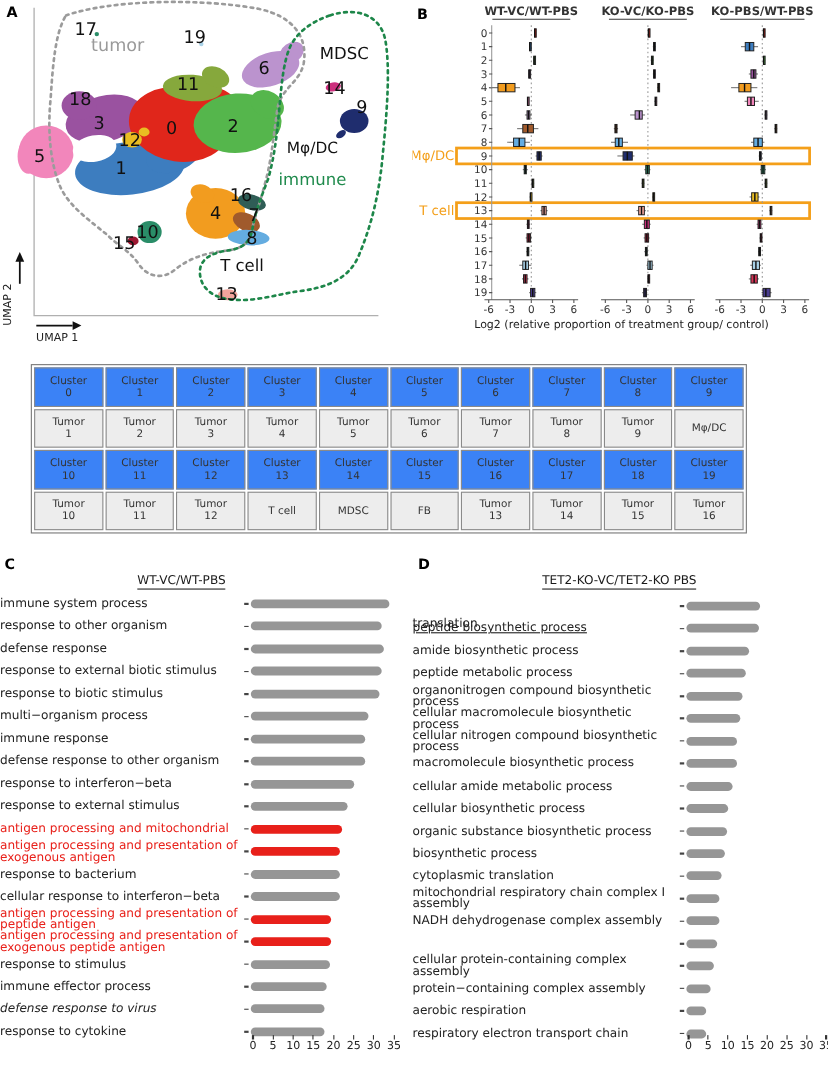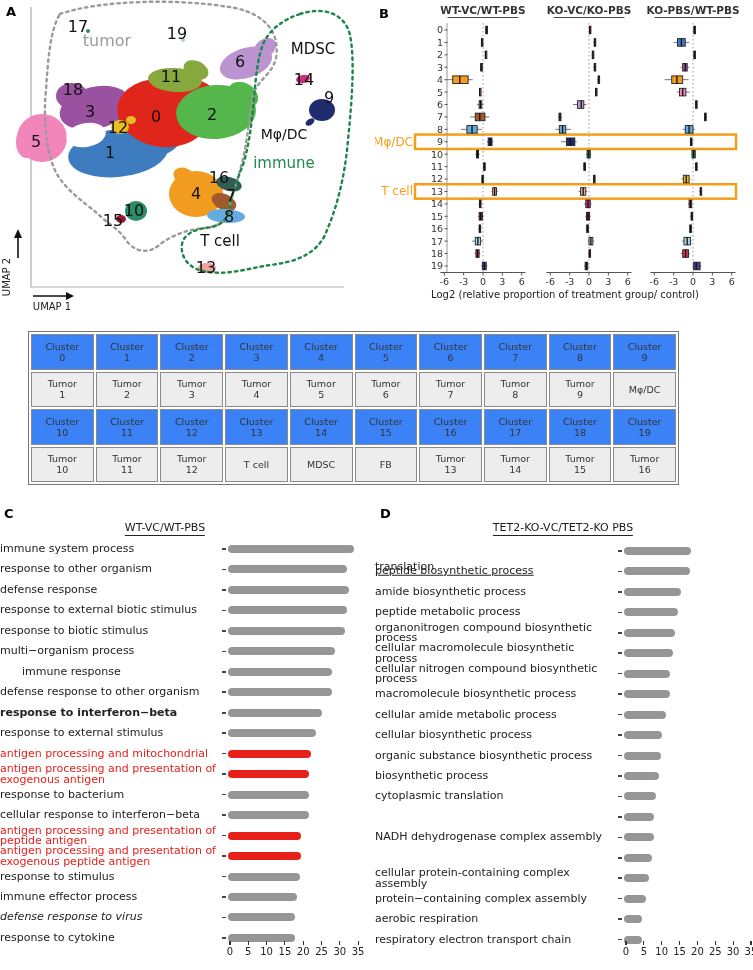--- a/index.html
+++ b/index.html
@@ -526,27 +526,27 @@
       <div class="gobar" style="left: 228px; top: 85.94px; width: 120.95px; background: rgb(150, 150, 150);"></div>
       <div class="golabel" style="left: 0px; right: 153px; top: 110.41px;">response to external biotic stimulus</div>
       <div class="godash" style="left: 222px; top: 109.61px;"></div>
       <div class="gobar" style="left: 228px; top: 106.41px; width: 119.12px; background: rgb(150, 150, 150);"></div>
       <div class="golabel" style="left: 0px; right: 153px; top: 130.88px;">response to biotic stimulus</div>
       <div class="godash" style="left: 222px; top: 130.08px;"></div>
       <div class="gobar" style="left: 228px; top: 126.88px; width: 117.29px; background: rgb(150, 150, 150);"></div>
       <div class="golabel" style="left: 0px; right: 153px; top: 151.35px;">multi−organism process</div>
       <div class="godash" style="left: 222px; top: 150.55px;"></div>
       <div class="gobar" style="left: 228px; top: 147.35px; width: 107.042px; background: rgb(150, 150, 150);"></div>
-      <div class="golabel" style="left: 0px; right: 164px; top: 171.82px; margin-left: 22px;">immune response</div>
+      <div class="golabel" style="left: 0px; right: 164px; top: 171.82px;">immune response</div>
       <div class="godash" style="left: 222px; top: 171.02px;"></div>
       <div class="gobar" style="left: 228px; top: 167.82px; width: 104.48px; background: rgb(150, 150, 150);"></div>
       <div class="golabel" style="left: 0px; right: 153px; top: 192.29px;">defense response to other organism</div>
       <div class="godash" style="left: 222px; top: 191.49px;"></div>
       <div class="gobar" style="left: 228px; top: 188.29px; width: 104.48px; background: rgb(150, 150, 150);"></div>
-      <div class="golabel" style="left: 0px; right: 153px; top: 212.76px; font-weight: bold;">response to interferon−beta</div>
+      <div class="golabel" style="left: 0px; right: 153px; top: 212.76px;">response to interferon−beta</div>
       <div class="godash" style="left: 222px; top: 211.96px;"></div>
       <div class="gobar" style="left: 228px; top: 208.76px; width: 93.5px; background: rgb(150, 150, 150);"></div>
       <div class="golabel" style="left: 0px; right: 153px; top: 233.23px;">response to external stimulus</div>
       <div class="godash" style="left: 222px; top: 232.43px;"></div>
       <div class="gobar" style="left: 228px; top: 229.23px; width: 88.01px; background: rgb(150, 150, 150);"></div>
       <div class="golabel red" style="left: 0px; right: 153px; top: 253.7px;">antigen processing and mitochondrial</div>
       <div class="godash" style="left: 222px; top: 252.9px;"></div>
       <div class="gobar" style="left: 228px; top: 249.7px; width: 82.52px; background: rgb(232, 32, 26);"></div>
       <div class="golabel red" style="left: 0px; right: 153px; top: 274.17px;">antigen processing and presentation of
 exogenous antigen</div>
@@ -628,20 +628,21 @@
       <div class="gobar" style="left: 249px; top: 231.05px; width: 37.7px; background: rgb(150, 150, 150);"></div>
       <div class="golabel" style="left: 0px; right: 135px; top: 255.5px;">organic substance biosynthetic process</div>
       <div class="godash" style="left: 243px; top: 254.7px;"></div>
       <div class="gobar" style="left: 249px; top: 251.5px; width: 36.986px; background: rgb(150, 150, 150);"></div>
       <div class="golabel" style="left: 0px; right: 135px; top: 275.95px;">biosynthetic process</div>
       <div class="godash" style="left: 243px; top: 275.15px;"></div>
       <div class="gobar" style="left: 249px; top: 271.95px; width: 34.844px; background: rgb(150, 150, 150);"></div>
       <div class="golabel" style="left: 0px; right: 135px; top: 296.4px;">cytoplasmic translation</div>
       <div class="godash" style="left: 243px; top: 295.6px;"></div>
       <div class="gobar" style="left: 249px; top: 292.4px; width: 31.988px; background: rgb(150, 150, 150);"></div>
+      <div class="golabel" style="left: 0px; right: 135px; top: 316.85px;">mitochondrial respiratory chain complex I assembly</div>
       <div class="godash" style="left: 243px; top: 316.05px;"></div>
       <div class="gobar" style="left: 249px; top: 312.85px; width: 30.203px; background: rgb(150, 150, 150);"></div>
       <div class="golabel" style="left: 0px; right: 135px; top: 337.3px;">NADH dehydrogenase complex assembly</div>
       <div class="godash" style="left: 243px; top: 336.5px;"></div>
       <div class="gobar" style="left: 249px; top: 333.3px; width: 29.846px; background: rgb(150, 150, 150);"></div>
       <div class="godash" style="left: 243px; top: 356.95px;"></div>
       <div class="gobar" style="left: 249px; top: 353.75px; width: 28.061px; background: rgb(150, 150, 150);"></div>
       <div class="golabel" style="left: 0px; right: 135px; top: 378.2px;">cellular protein-containing complex assembly</div>
       <div class="godash" style="left: 243px; top: 377.4px;"></div>
       <div class="gobar" style="left: 249px; top: 374.2px; width: 25.205px; background: rgb(150, 150, 150);"></div>

